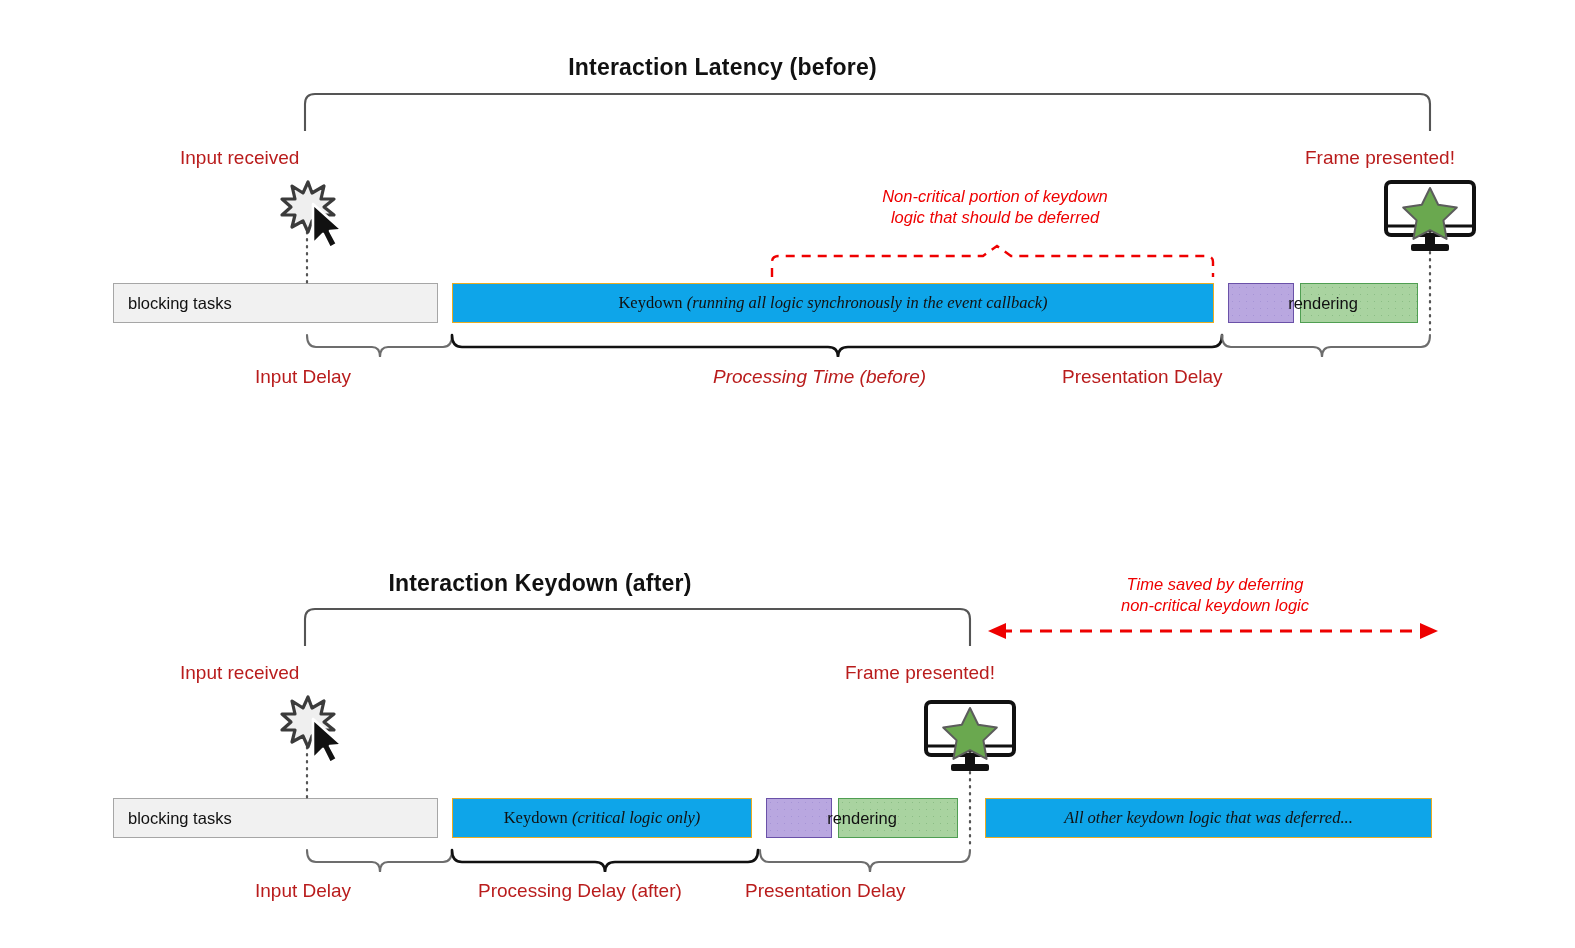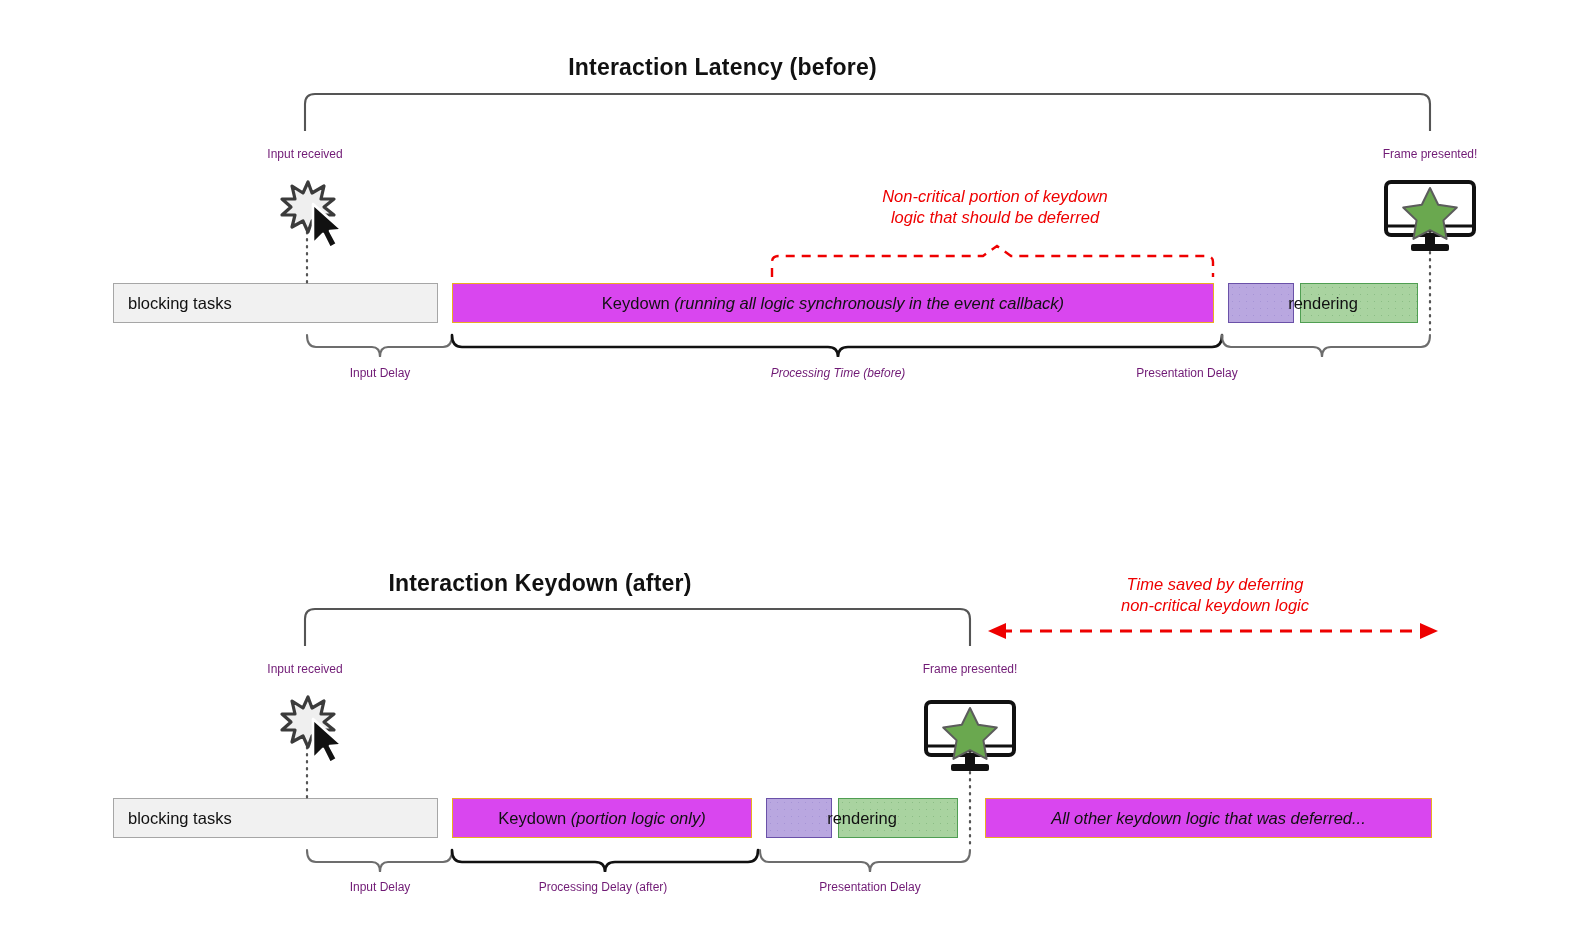--- a/index.html
+++ b/index.html
@@ -4,34 +4,34 @@
 <style>
   html,body{margin:0;padding:0;background:#fff;}
   body{width:1575px;height:948px;position:relative;overflow:hidden;
        font-family:"Liberation Sans","DejaVu Sans",sans-serif;color:#202124;}
   .stage{position:absolute;left:0;top:0;width:1575px;height:948px;}
   .abs{position:absolute;}
 
   .sec-title{font-size:23px;font-weight:bold;color:#111;letter-spacing:.2px;
              text-align:center;white-space:nowrap;}
 
-  .note{font-size:12px;color:#701a75;white-space:nowrap;text-align:center;}
+  .note{font-size:19px;color:#b91c1c;white-space:nowrap;text-align:left;}
 
   .red-note{font-size:16.5px;font-weight:normal;font-style:italic;color:#ee0000;
             text-align:center;line-height:1.28;white-space:nowrap;}
 
   
   .bar{position:absolute;box-sizing:border-box;height:40px;
        display:flex;align-items:center;font-size:16.5px;color:#111;}
   .bar span.lbl{padding-left:14px;white-space:nowrap;}
   .bar span.lbl.ctr{width:100%;text-align:center;padding-left:0;}
   .bar i{font-style:italic;}
 
   .bar-block{background:#f1f1f1;border:1.6px solid #a6a6a6;}
-  .bar-keydown{background:#d946ef;border:1.6px solid #eaac22;}
+  .bar-keydown{background:#0ea5e9;border:1.6px solid #eaac22;font-family:Liberation Serif, serif;}
   .bar-purple{background:#b9a7e0;border:1.6px solid #6a51a8;}
   .bar-green{background:#a9d3a0;border:1.6px solid #4f9e52;
              background-image:radial-gradient(#8bbd85 .8px, transparent .9px);
              background-size:7px 7px;}
   .bar-purple{background-image:radial-gradient(#a694d6 .8px, transparent .9px);
               background-size:7px 7px;}
 
   svg.overlay{position:absolute;left:0;top:0;width:1575px;height:948px;
               pointer-events:none;overflow:visible;}
 </style>
@@ -81,21 +81,21 @@
     <span>Time saved by deferring</span><br>
     <span>non-critical keydown logic</span>
   </div>
 
   <div class="bar bar-block abs" style="left:113px;top:798px;width:325px;">
     <span class="lbl">blocking tasks</span>
   </div>
 
   <div class="bar bar-keydown abs" style="left:452px;top:798px;width:300px;">
     <span class="lbl ctr">
-      <span>Keydown </span><i>(portion logic only)</i>
+      <span>Keydown </span><i>(critical logic only)</i>
     </span>
   </div>
 
   <div class="bar bar-purple abs" style="left:766px;top:798px;width:66px;"></div>
 
   <div class="bar bar-green abs" style="left:838px;top:798px;width:120px;"></div>
 
   <div class="abs" style="left:766px;top:798px;width:192px;height:40px;display:flex;align-items:center;justify-content:center;font-size:16.5px;color:#111;">rendering</div>
 
   <div class="bar bar-keydown abs" style="left:985px;top:798px;width:447px;">

